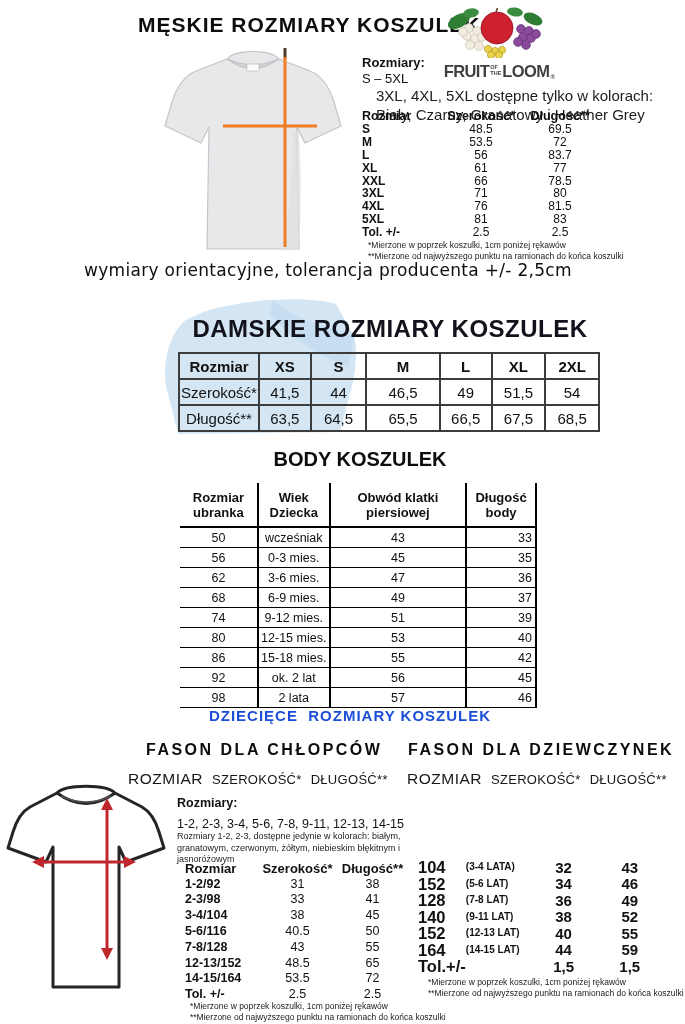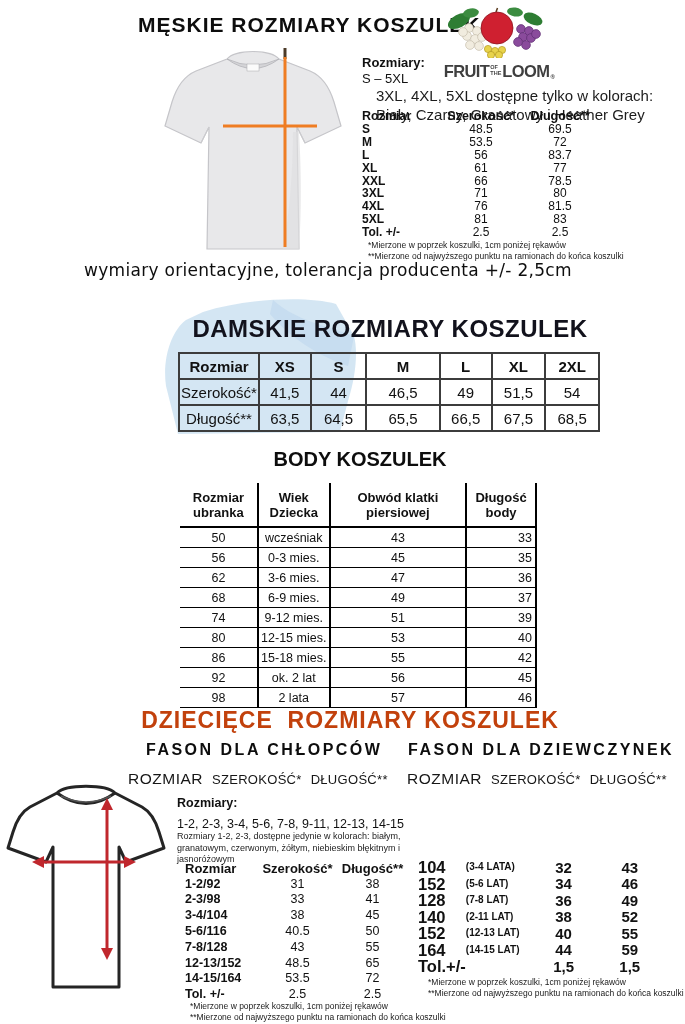--- a/index.html
+++ b/index.html
@@ -46,22 +46,22 @@
   
   .body-title { left:180px; top:448px; width:360px; text-align:center; font-size:20px; font-weight:bold; color:#0d0d0d; }
   .body-table { left:180px; top:483px; width:357px; font-size:12.5px; }
   .body-table th { border-right:2px solid #000; border-bottom:2.5px solid #000; font-weight:bold;
                    font-size:13px; height:43px; vertical-align:middle; white-space:pre-line; padding:0 2px; }
   .body-table td { border-right:2px solid #000; border-bottom:1.5px solid #000; height:19px;
                    text-align:center; padding:0; }
   .body-table td.c3 { text-align:right; padding-right:3px; }
 
   
-  .dzieciece-title { left:70px; top:707px; width:560px; text-align:center; font-size:23px;
-                     font-weight:bold; letter-spacing:1px; white-space:pre; color:#c2410c; }
+  .dzieciece-title { left:70px; top:707px; width:560px; text-align:center; font-size:15px;
+                     font-weight:bold; letter-spacing:1px; white-space:pre; color:#1d4ed8; }
   .fason-heading { font-size:16px; font-weight:bold; letter-spacing:2.5px; color:#0d0d0d; }
   .boys-heading { left:146px; top:741px; }
   .girls-heading { left:408px; top:741px; }
   .subheading { display:flex; align-items:baseline; gap:9px; color:#161616; }
   .subheading .big { font-size:15.5px; letter-spacing:0.5px; }
   .subheading .small { font-size:13px; letter-spacing:0.3px; }
   .boys-subheading { left:128px; top:770px; }
   .girls-subheading { left:407px; top:770px; }
   .boys-info { left:177px; top:796px; width:240px; }
   .boys-info .lbl { font-weight:bold; font-size:12.5px; }
@@ -463,21 +463,21 @@
           <td class="c3">46</td>
         </tr>
         <tr>
           <td class="c0">128</td>
           <td class="c1">(7-8 LAT)</td>
           <td class="c2">36</td>
           <td class="c3">49</td>
         </tr>
         <tr>
           <td class="c0">140</td>
-          <td class="c1">(2-11 LAT)</td>
+          <td class="c1">(9-11 LAT)</td>
           <td class="c2">38</td>
           <td class="c3">52</td>
         </tr>
         <tr>
           <td class="c0">152</td>
           <td class="c1">(12-13 LAT)</td>
           <td class="c2">40</td>
           <td class="c3">55</td>
         </tr>
         <tr>

